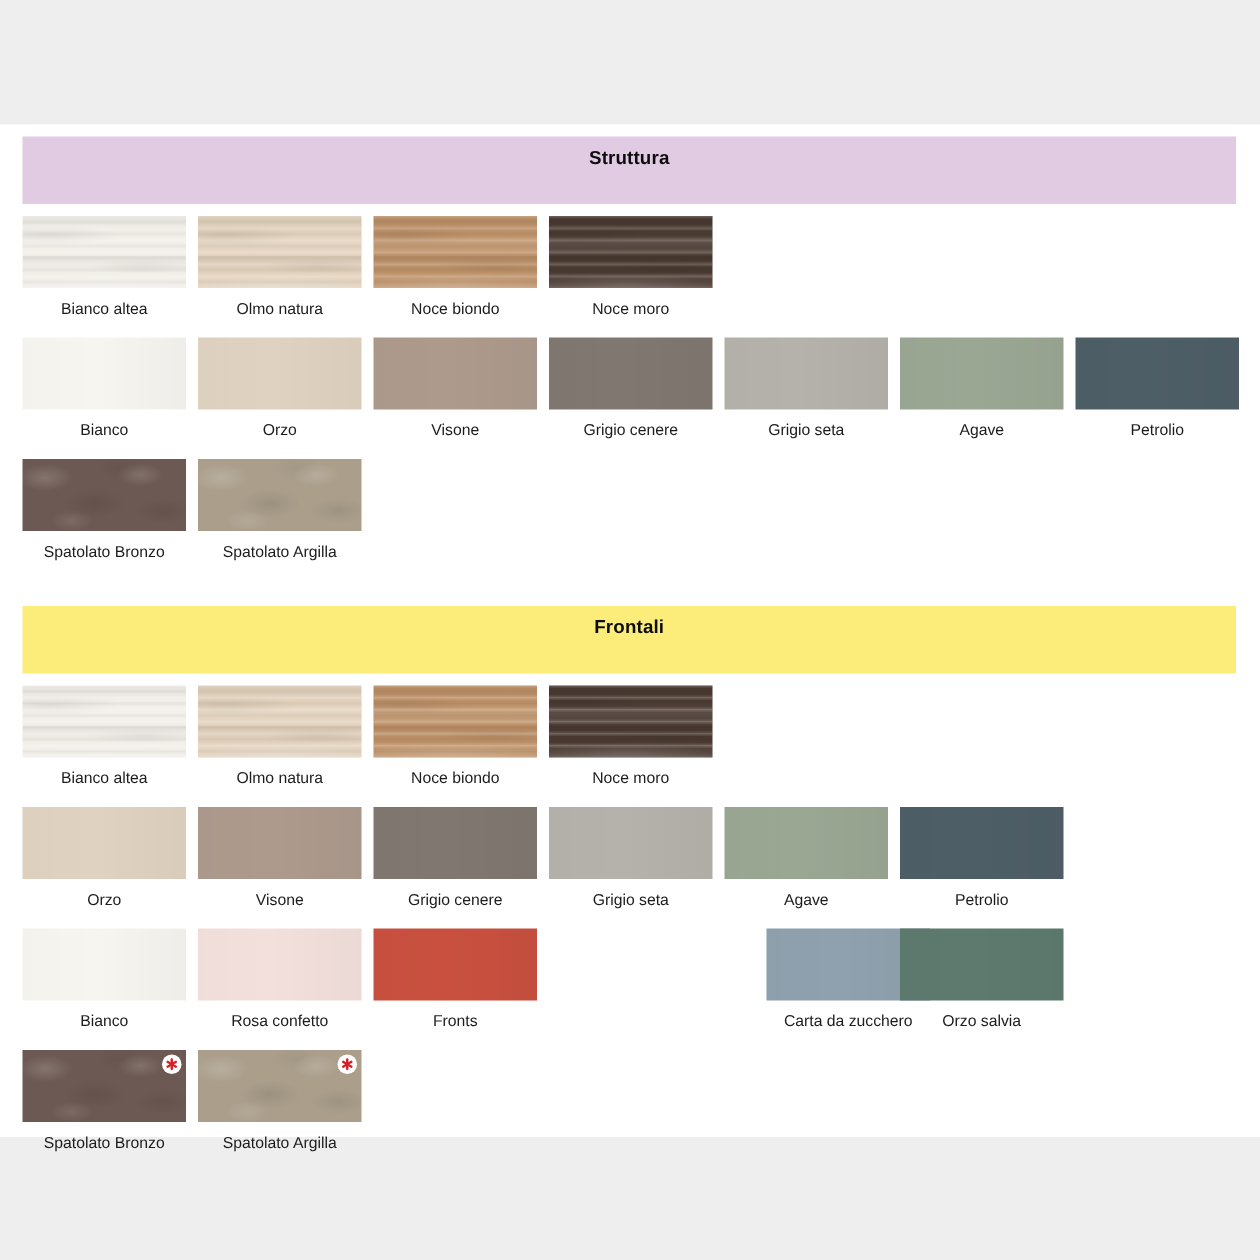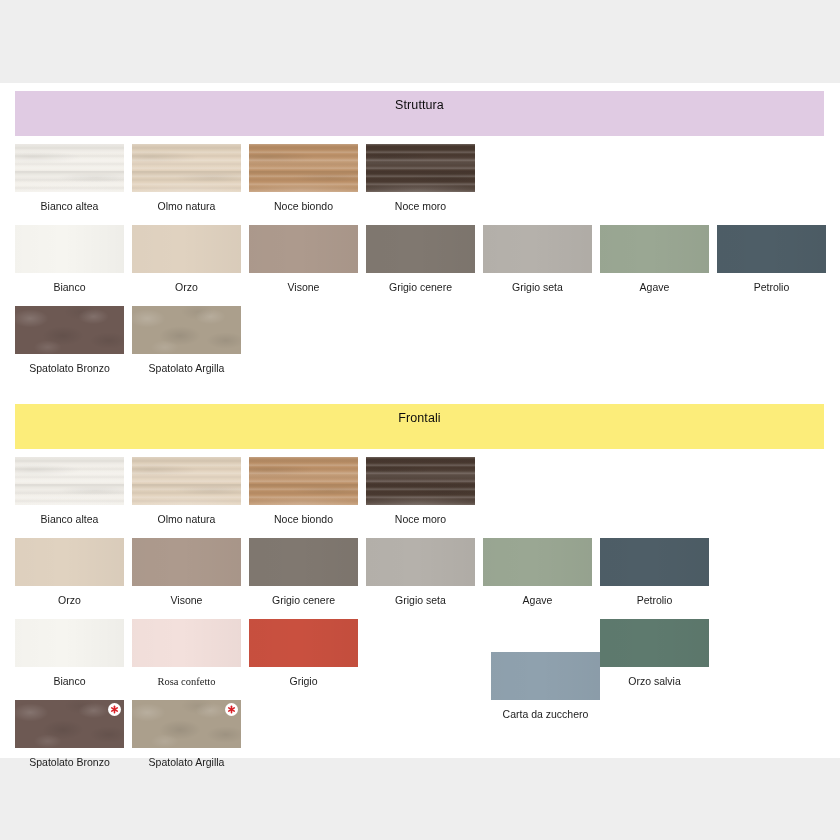--- a/index.html
+++ b/index.html
@@ -31,21 +31,21 @@
     position: absolute;
     left: 15px;
     width: 809px;
     height: 45px;
     box-sizing: border-box;
     padding-top: 6px;
     text-align: center;
   }
   .section-header .title {
     font-size: 12.5px;
-    font-weight: normal;
+    font-weight: bold;
     color: #0d0d0d;
     line-height: 16px;
     letter-spacing: 0.1px;
   }
   .section-header .subtitle {
     font-size: 11.5px;
     font-weight: normal;
     color: #8d8d8d;
     line-height: 15px;
   }
@@ -262,29 +262,29 @@
           <div class="swatch-cell" style="left: 585px;">
             <div class="swatch-chip tex-plain" style="background: rgb(78, 94, 103); width: 109px; height: 48px;"></div>
             <div class="swatch-label">Petrolio</div>
           </div>
         </div>
         <div class="swatch-row" style="height: 81px;">
           <div class="swatch-cell" style="left: 0px;">
             <div class="swatch-chip tex-plain" style="background: rgb(246, 245, 240); width: 109px; height: 48px;"></div>
             <div class="swatch-label">Bianco</div>
           </div>
-          <div class="swatch-cell" style="left: 117px; font-family: Liberation Serif, serif;">
+          <div class="swatch-cell" style="left: 117px;">
             <div class="swatch-chip tex-plain" style="background: rgb(243, 224, 220); width: 109px; height: 48px;"></div>
             <div class="swatch-label">Rosa confetto</div>
           </div>
           <div class="swatch-cell" style="left: 234px;">
             <div class="swatch-chip tex-plain" style="background: rgb(201, 80, 63); width: 109px; height: 48px;"></div>
-            <div class="swatch-label">Grigio</div>
-          </div>
-          <div class="swatch-cell" style="left: 476px; margin-top: 33px;">
+            <div class="swatch-label">Fronts</div>
+          </div>
+          <div class="swatch-cell" style="left: 496px;">
             <div class="swatch-chip tex-plain" style="background: rgb(143, 161, 174); width: 109px; height: 48px;"></div>
             <div class="swatch-label">Carta da zucchero</div>
           </div>
           <div class="swatch-cell" style="left: 585px;">
             <div class="swatch-chip tex-plain" style="background: rgb(94, 122, 110); width: 109px; height: 48px;"></div>
             <div class="swatch-label">Orzo salvia</div>
           </div>
         </div>
         <div class="swatch-row" style="height: 81px;">
           <div class="swatch-cell" style="left: 0px;">

